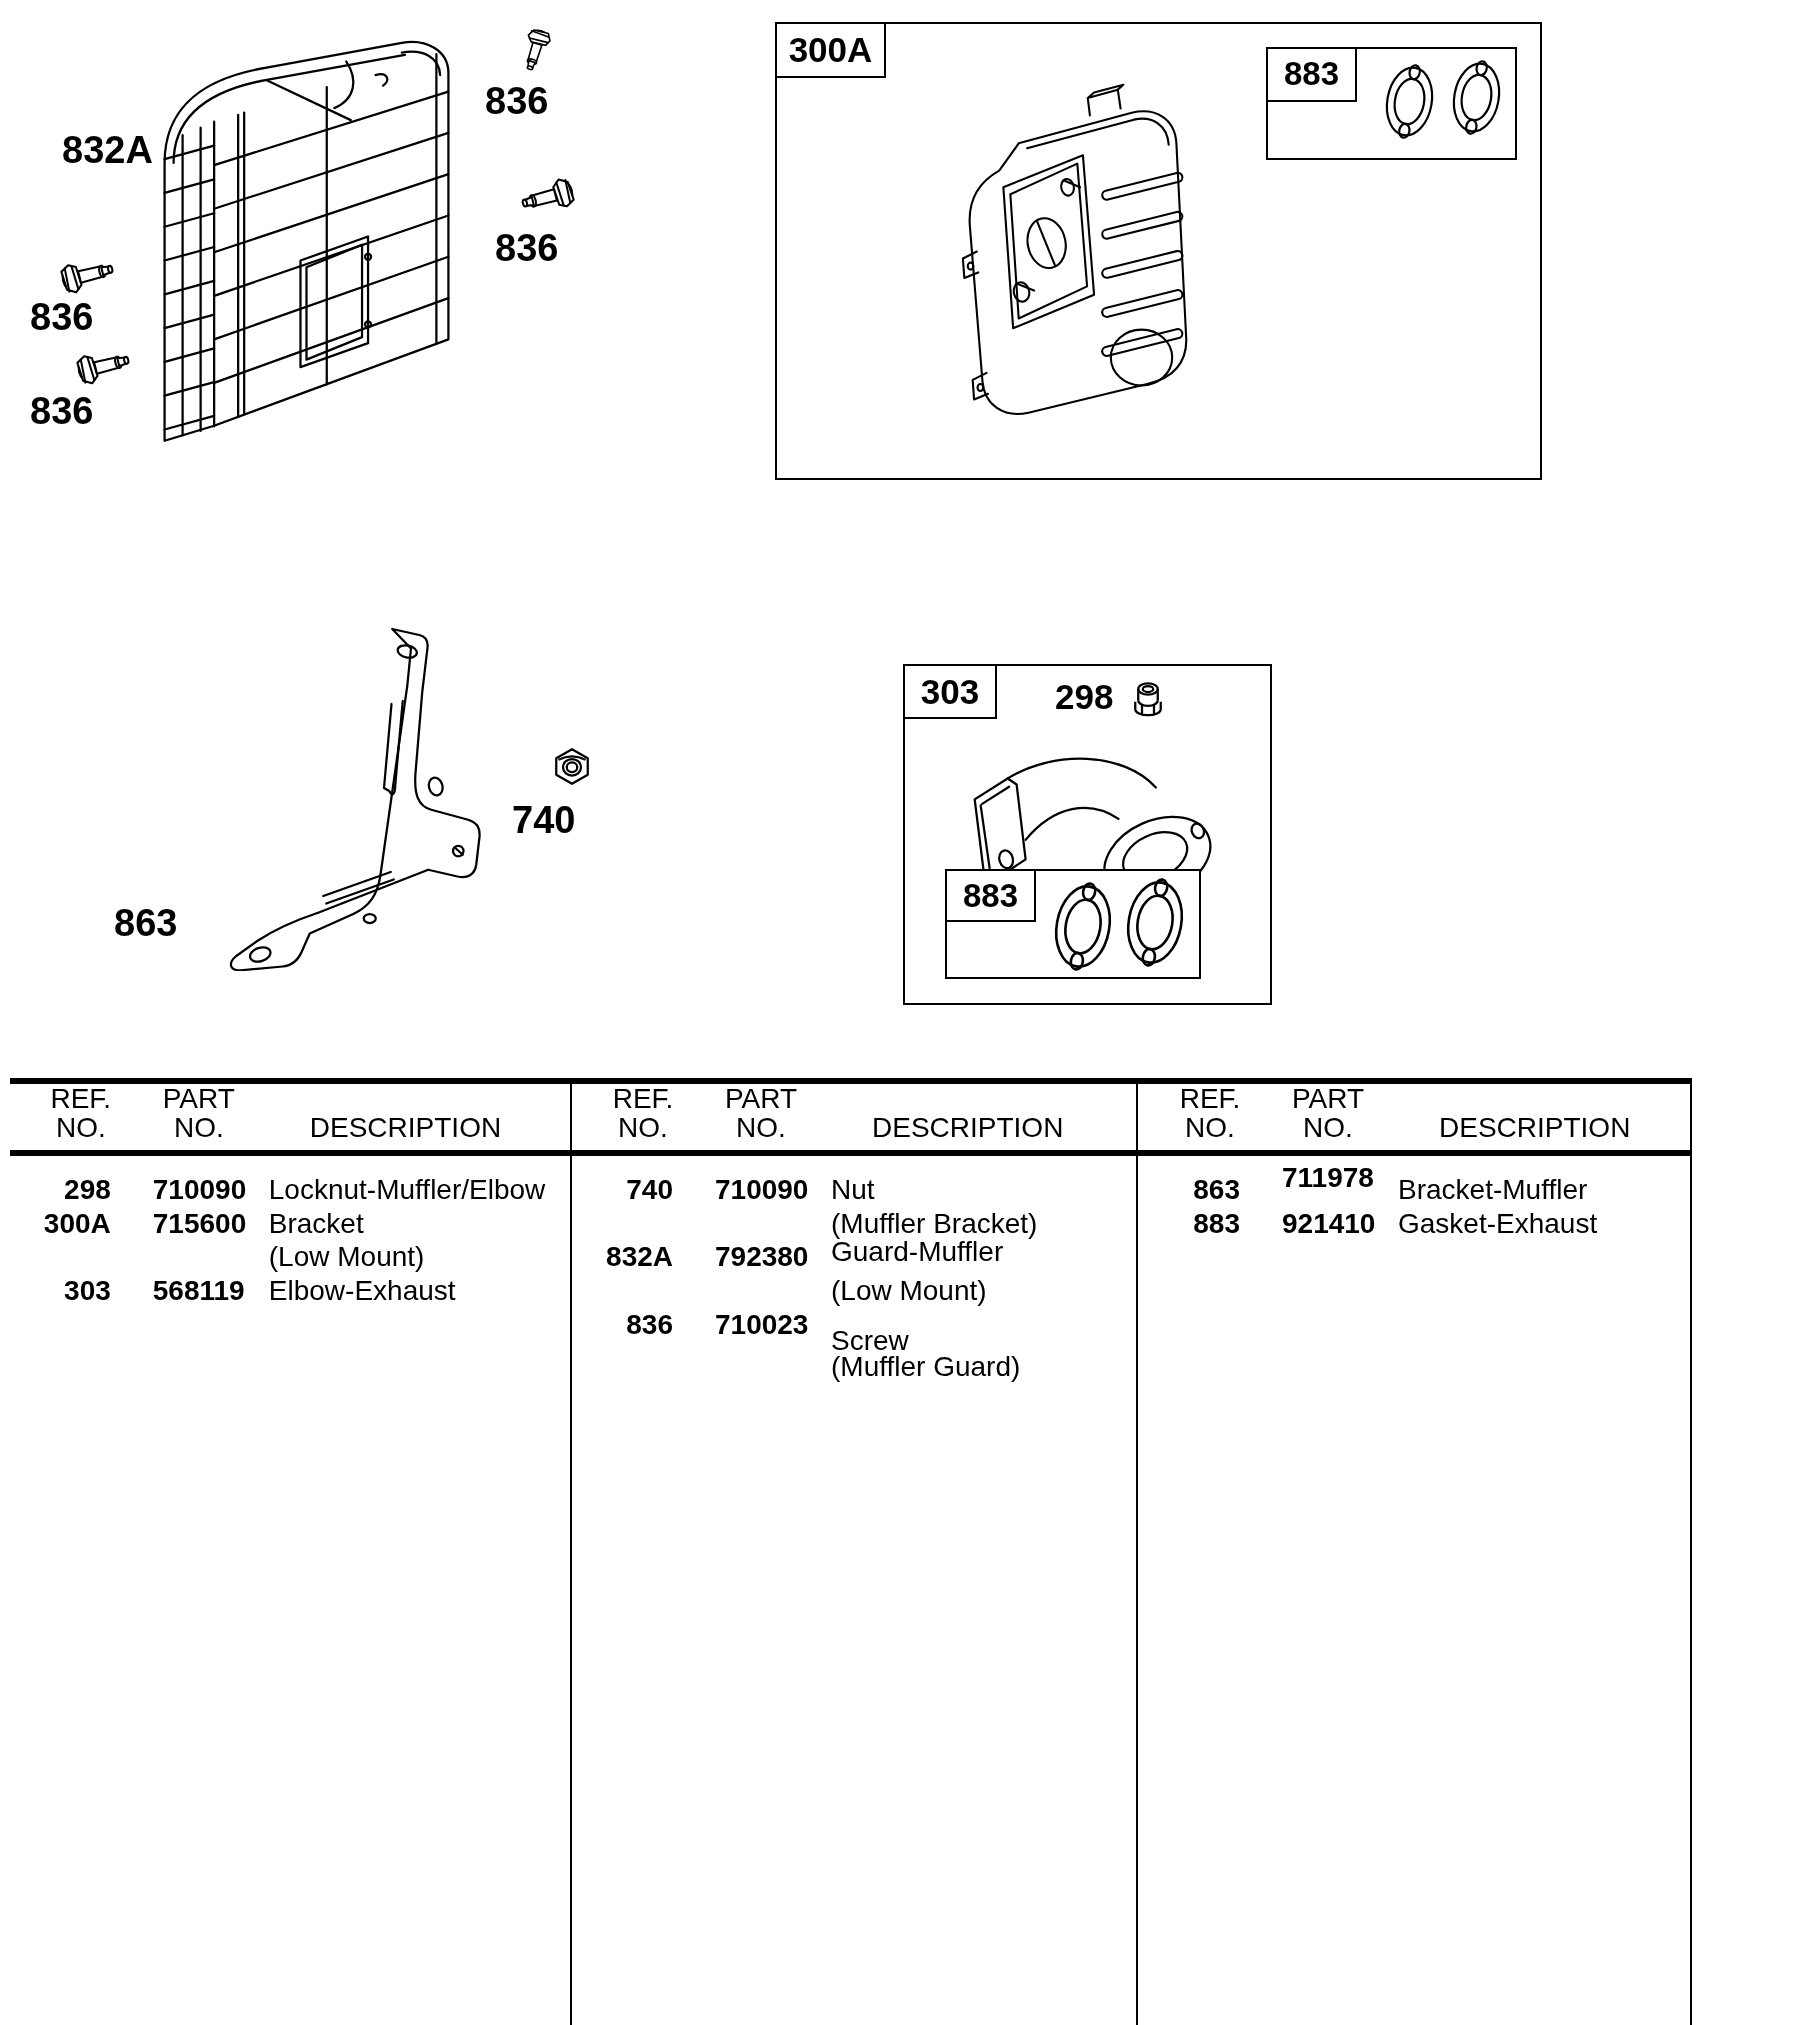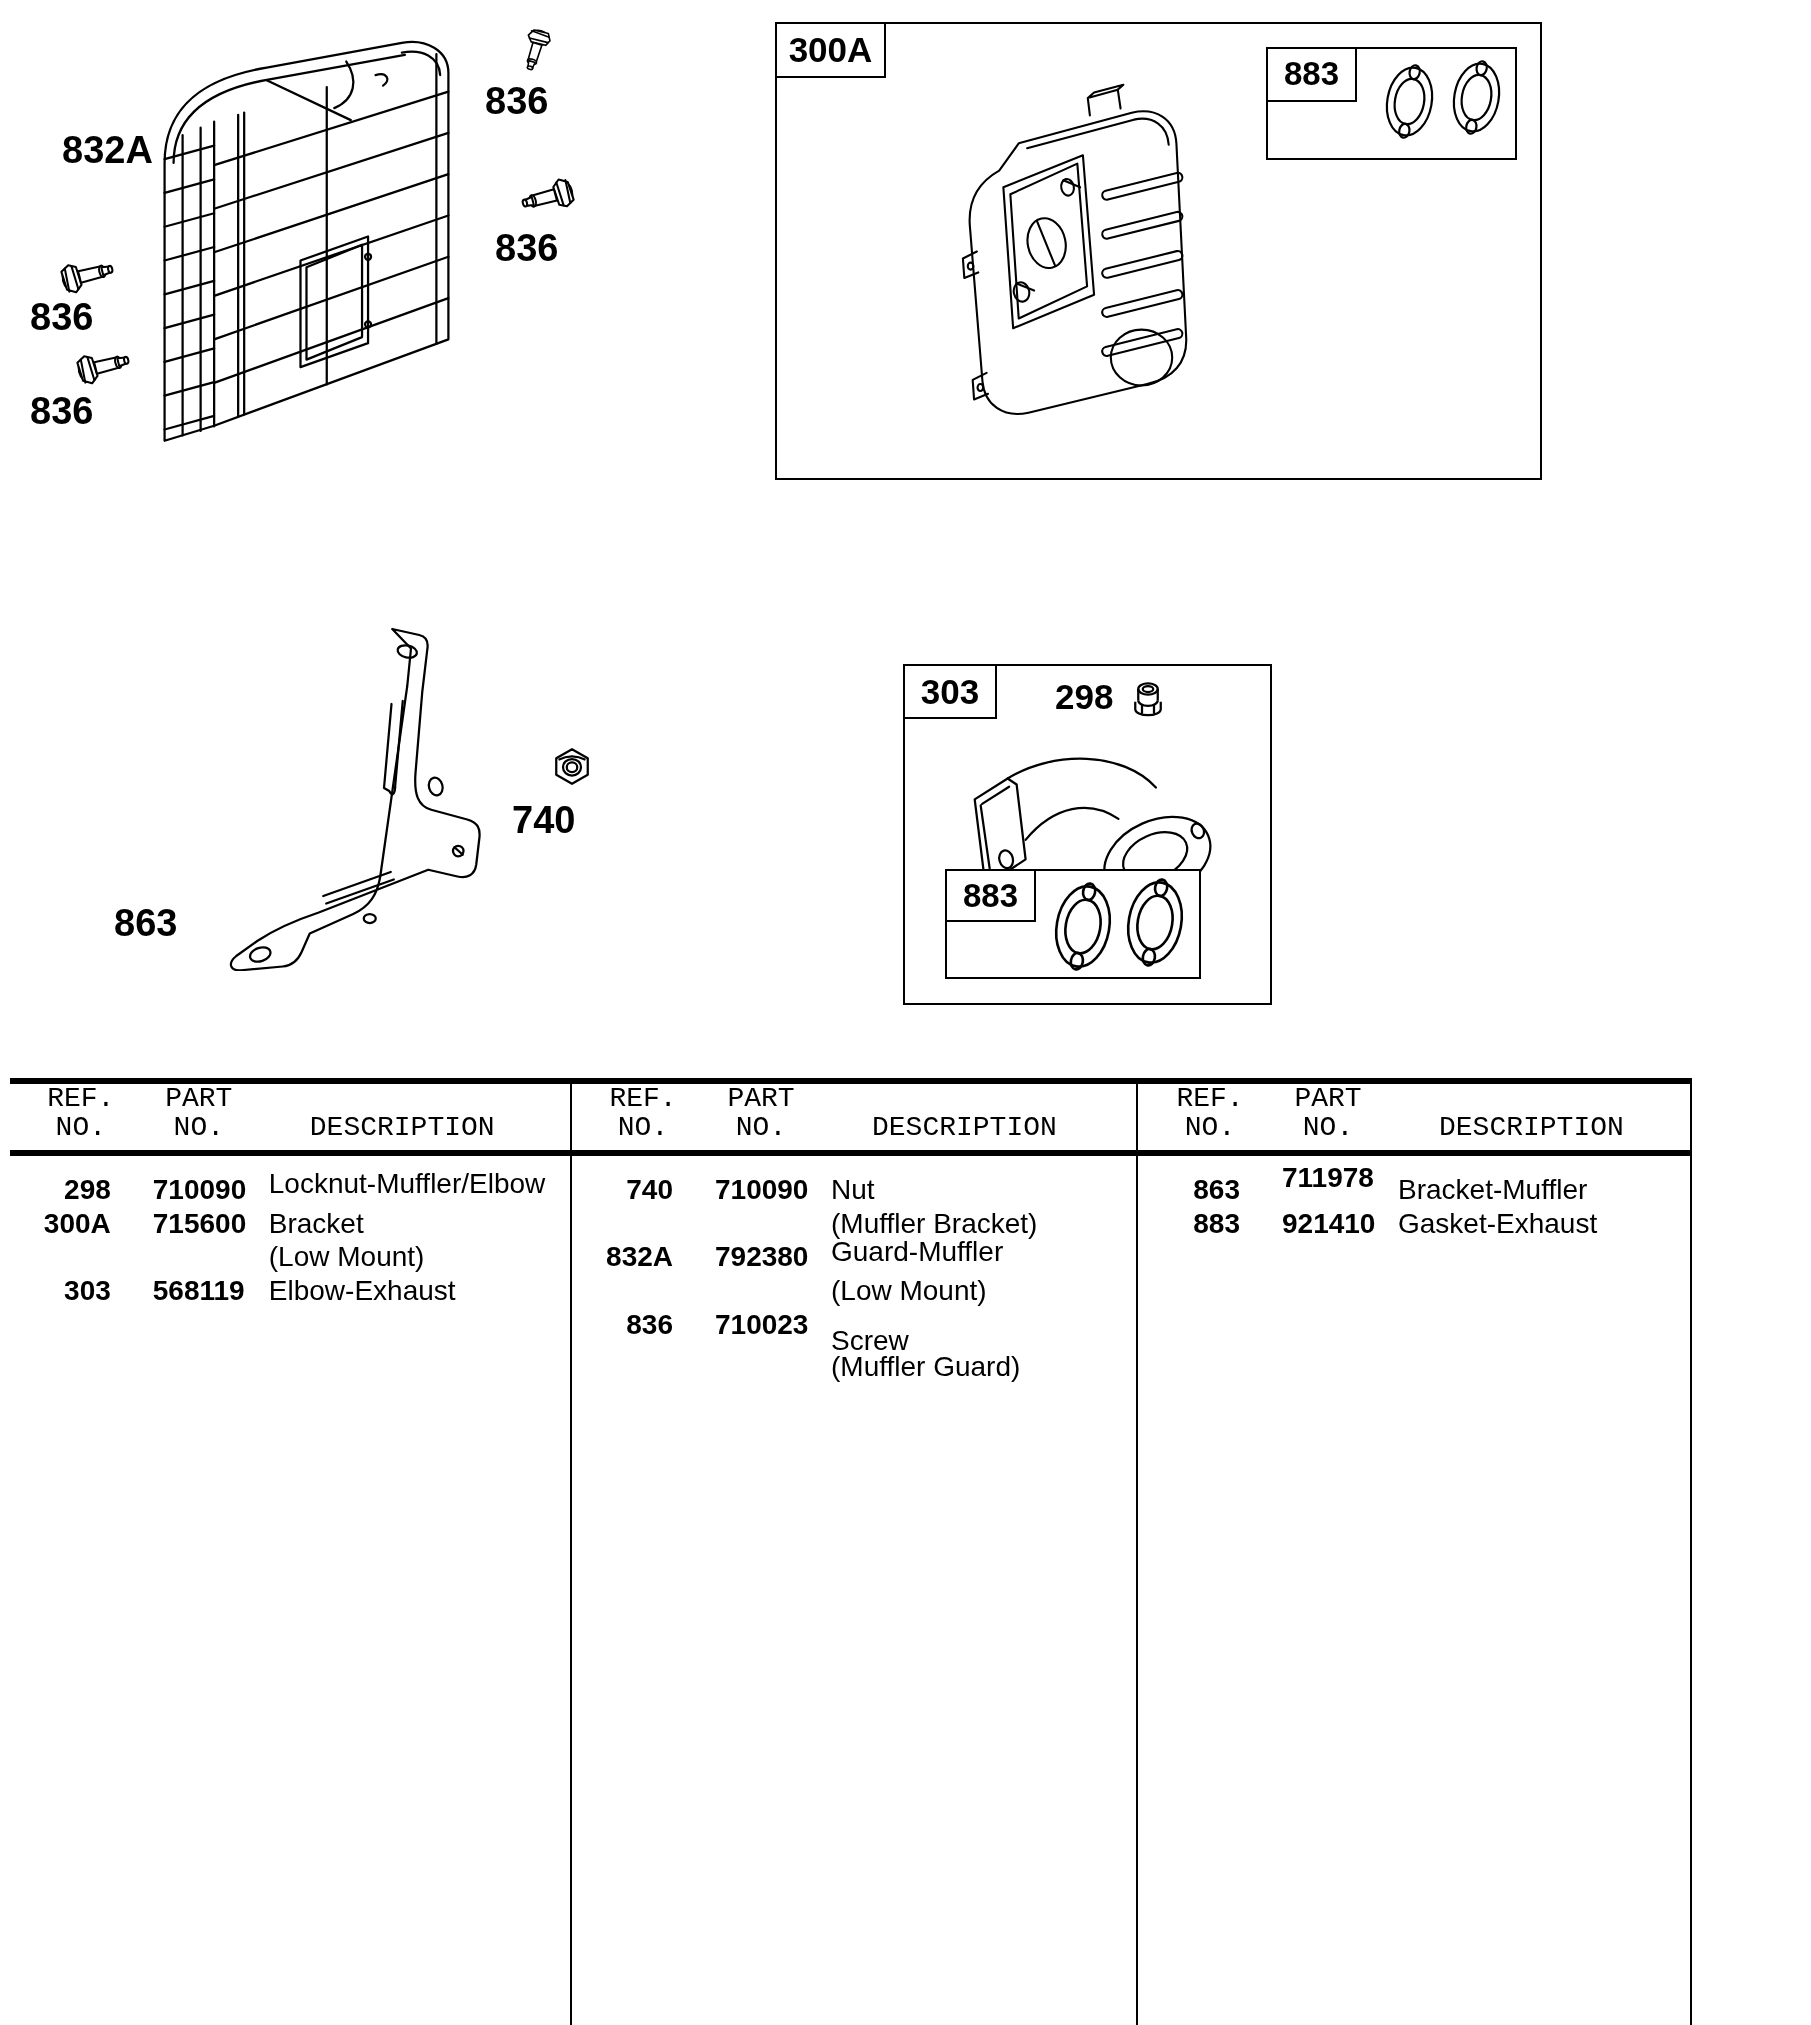--- a/index.html
+++ b/index.html
@@ -17,21 +17,21 @@
   }
   .corner-cell{
     position:absolute;left:0;top:0;border-right:2.3px solid #000;border-bottom:2.3px solid #000;
     display:flex;align-items:center;justify-content:center;
     font-weight:bold;font-size:35px;background:#fff;box-sizing:border-box;
   }
   svg{display:block;}
   .line{position:absolute;background:#000;}
   .tcol{position:absolute;top:1078px;height:947px;}
   .tcell{position:absolute;font-size:28px;line-height:30px;white-space:nowrap;}
-  .th{font-weight:normal;font-family:Liberation Mono, monospace;}
+  .th{font-weight:normal;}
   .num{font-weight:bold;}
   .c-ref{left:0;width:101px;text-align:right;}
   .c-part{left:143px;}
   .c-desc{left:259px;}
   .h-ref{left:26px;width:90px;text-align:center;}
   .h-part{left:144px;width:90px;text-align:center;}
   .h-desc{left:300px;}
 </style>
 </head>
 <body>
@@ -216,21 +216,21 @@
 
     <div class="tcol" style="left:9.8px;width:560px">
       <span class="tcell th h-ref" style="top:6px">REF.</span>
       <span class="tcell th h-part" style="top:6px">PART</span>
       <span class="tcell th h-ref" style="top:35px">NO.</span>
       <span class="tcell th h-part" style="top:35px">NO.</span>
       <span class="tcell th h-desc" style="top:35px">DESCRIPTION</span>
 
       <span class="tcell num c-ref" style="top:97px">298</span>
       <span class="tcell num c-part" style="top:97px">710090</span>
-      <span class="tcell c-desc" style="top:91px">Locknut-Muffler/Elbow</span>
+      <span class="tcell c-desc" style="top:97px">Locknut-Muffler/Elbow</span>
       <span class="tcell num c-ref" style="top:131px">300A</span>
       <span class="tcell num c-part" style="top:131px">715600</span>
       <span class="tcell c-desc" style="top:131px">Bracket</span>
       <span class="tcell c-desc" style="top:164px">(Low Mount)</span>
       <span class="tcell num c-ref" style="top:198px">303</span>
       <span class="tcell num c-part" style="top:198px">568119</span>
       <span class="tcell c-desc" style="top:198px">Elbow-Exhaust</span>
     </div>
 
     <div class="tcol" style="left:572px;width:564px">

